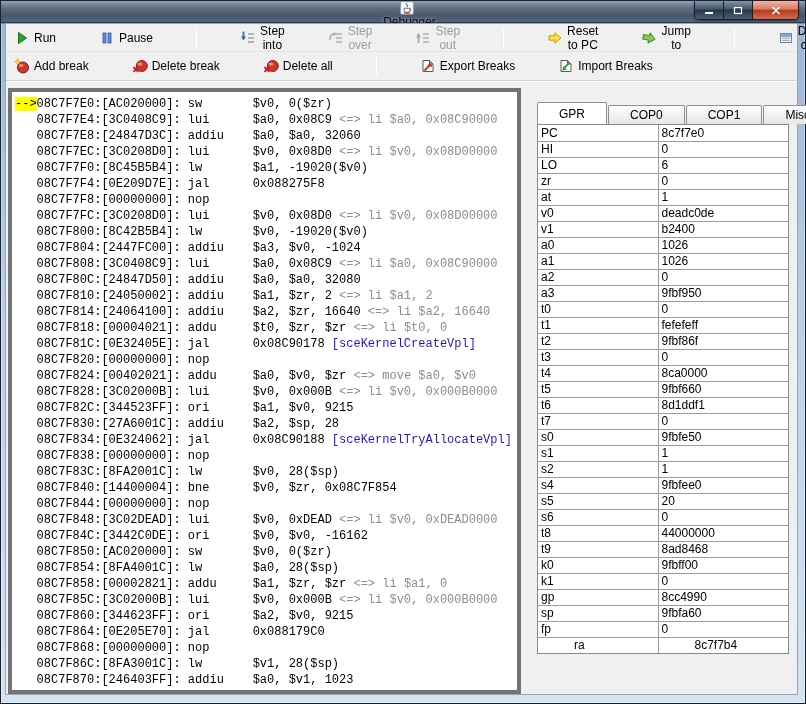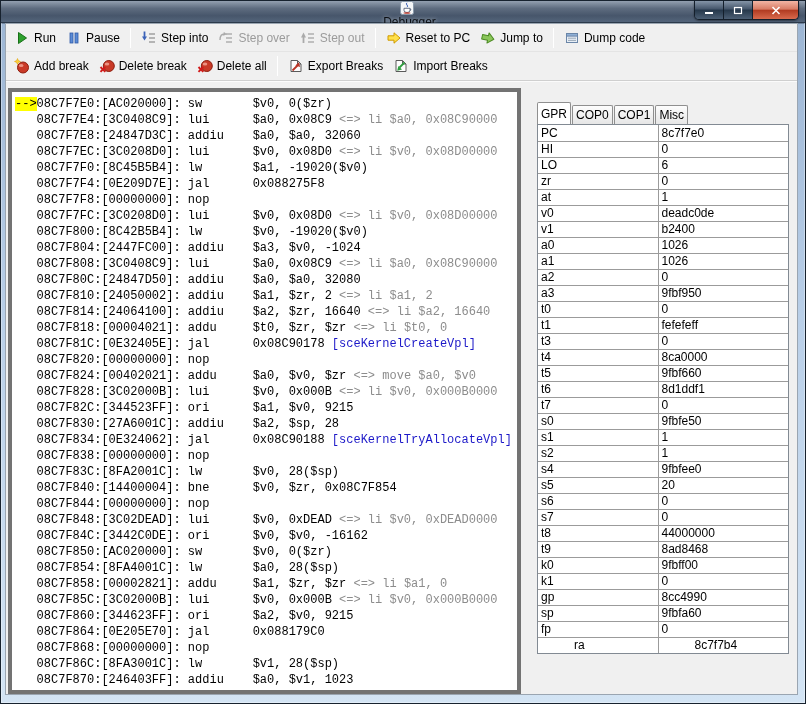--- a/index.html
+++ b/index.html
@@ -38,21 +38,21 @@
   }
 
   
   .client{
     position:absolute; left:4px; right:7px; top:22px; bottom:8px;
     background:#f0f0f0; border:1px solid #9aa5b1;
   }
 
   
   .toolbar{ border-bottom:1px solid #cfcfcf; box-shadow:0 1px 0 #fbfbfb; }
-  .toolbar-row{ height:28px; display:flex; align-items:center; padding:0 3px; }
+  .toolbar-row{ height:28px; display:flex; align-items:center; padding:0 3px;gap:33px; }
   .toolbar-row.first{ border-bottom:1px solid #e4e4e4; }
   .tbtn{
     display:inline-flex; align-items:center; gap:4px; padding:2px 4px;
     background:transparent; border:1px solid transparent; font-family:"Liberation Sans",sans-serif;
     font-size:12px; color:#000; height:24px;
   }
   .tbtn.disabled{ color:#9b9b9b; }
   .tbtn .icon{ display:inline-flex; width:16px; height:16px; }
   .tsep{ width:1px; height:20px; background:#9fa4a9; border-right:1px solid #ffffff; margin:0 5px; }
 
@@ -64,21 +64,21 @@
     white-space:pre; padding:4px 0 0 3px; color:#000;
   }
   .dline{ height:16px; }
   .marker.cur{ background:#ffff00; }
   .extra{ color:#8c8c8c;margin-top:27px; }
   .call{ color:#1c18c8; }
 
   
   .tabs{ position:absolute; left:531px; top:78px; height:22px; display:flex; align-items:flex-end; }
   .tab{
-    height:19px; padding:2px 3px 0; font-size:12px; color:#000;
+    height:19px; padding:2px 21px 0; font-size:12px; color:#000;
     background:linear-gradient(180deg,#fdfdfd,#e6e6e6);
     border:1px solid #8f8f8f; border-bottom:none; border-radius:2px 2px 0 0; margin-right:1px;
   }
   .tab.selected{ height:22px; padding-top:4px; background:#fff; position:relative; z-index:2; }
 
   .regwrap{ position:absolute; left:531px; top:100px; width:252px; border:1px solid #828a93; background:#fff; }
   .regtable{ border-collapse:collapse; table-layout:fixed; width:100%; }
   .regtable td{
     height:16px; border-bottom:1px solid #9b9b9b; font-size:12px; padding:0 3px; color:#000;
     overflow:hidden; background:#fff;
@@ -334,20 +334,24 @@
             </tr>
             <tr>
               <td class="rname">t0</td>
               <td class="rval">0</td>
             </tr>
             <tr>
               <td class="rname">t1</td>
               <td class="rval">fefefeff</td>
             </tr>
             <tr>
+              <td class="rname">t2</td>
+              <td class="rval">9fbf86f</td>
+            </tr>
+            <tr>
               <td class="rname">t3</td>
               <td class="rval">0</td>
             </tr>
             <tr>
               <td class="rname">t4</td>
               <td class="rval">8ca0000</td>
             </tr>
             <tr>
               <td class="rname">t5</td>
               <td class="rval">9fbf660</td>
@@ -375,24 +379,20 @@
             <tr>
               <td class="rname">s4</td>
               <td class="rval">9fbfee0</td>
             </tr>
             <tr>
               <td class="rname">s5</td>
               <td class="rval">20</td>
             </tr>
             <tr>
               <td class="rname">s6</td>
-              <td class="rval">0</td>
-            </tr>
-            <tr>
-              <td class="rname">s7</td>
               <td class="rval">0</td>
             </tr>
             <tr>
               <td class="rname">t8</td>
               <td class="rval">44000000</td>
             </tr>
             <tr>
               <td class="rname">t9</td>
               <td class="rval">8ad8468</td>
             </tr>

